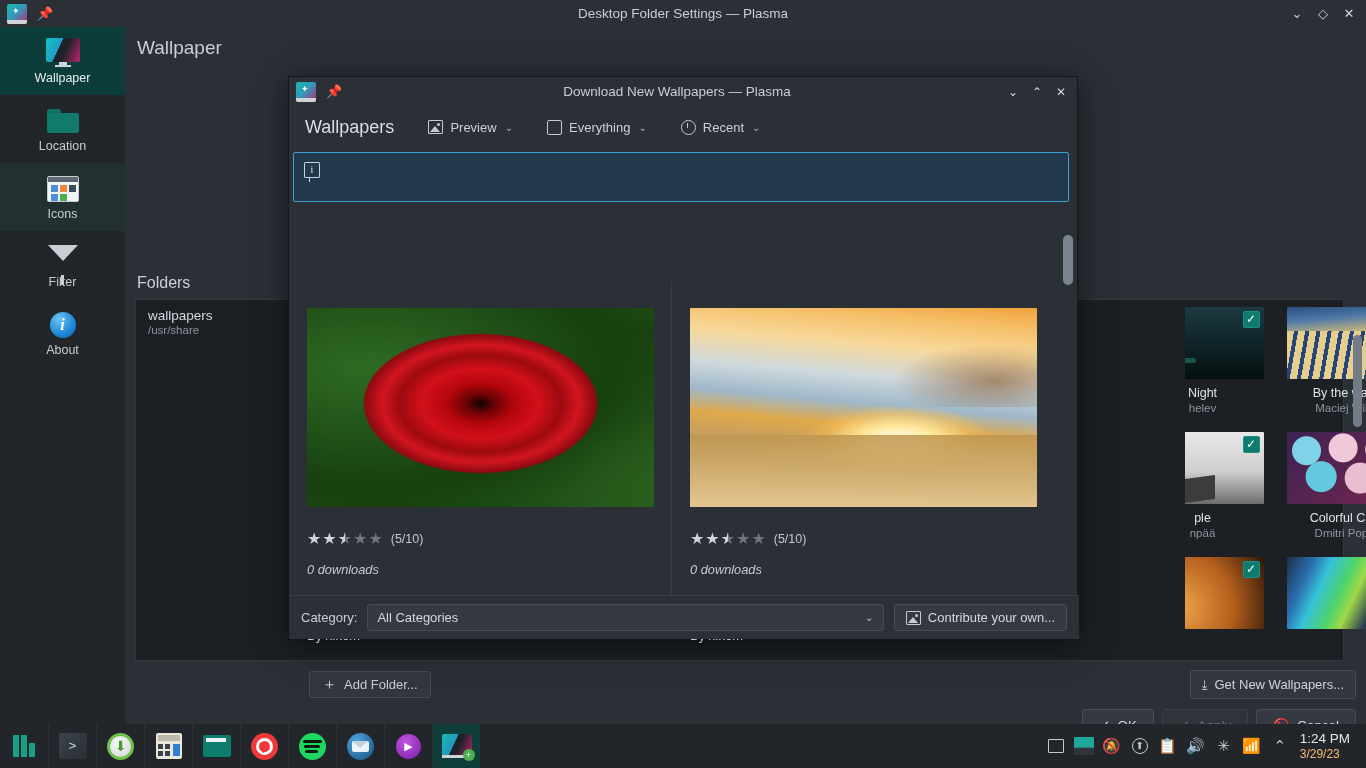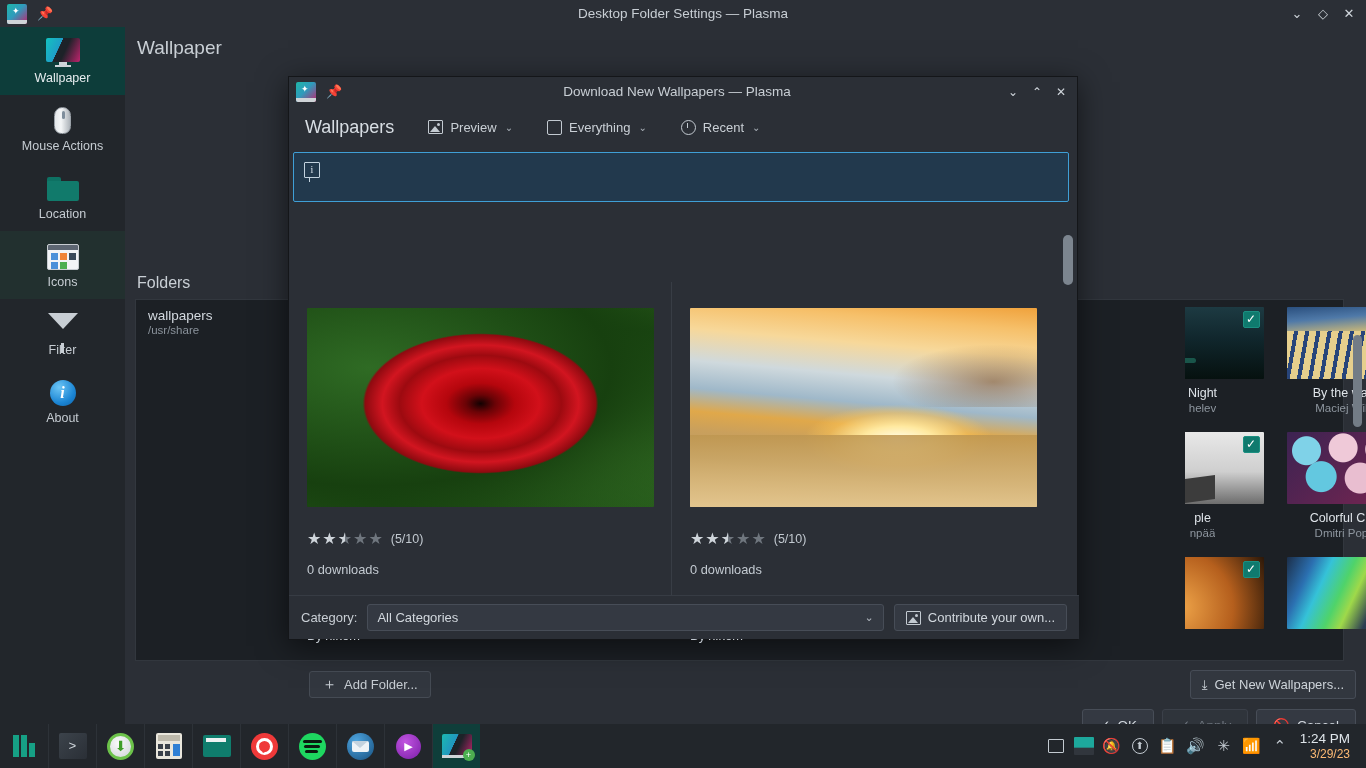--- a/index.html
+++ b/index.html
@@ -127,21 +127,21 @@
   .dlg-body { position:absolute; left:0; top:205px; width:768px; height:315px; display:flex; }
   .entry { width:383px; padding:26px 18px 0; border-right:1px solid #383d45; }
   .entry:last-child { border-right:none; }
   .entry-thumb { width:347px; height:199px; border-radius:1px; overflow:hidden; position:relative; }
   .stars { display:flex; align-items:center; gap:1px; margin-top:24px; }
   .star { font-size:16px; color:#cfd5db; line-height:16px; }
   .star.empty { color:#6f767e; }
   .star.half { position:relative; color:#6f767e; }
   .star.half:after { content:"★"; position:absolute; left:0; top:0; width:50%; overflow:hidden; color:#cfd5db; }
   .rating-num { font-size:12.5px; color:#c2c9d0; margin-left:7px; }
-  .entry-dl { font-size:12.8px; color:#c3cad1; margin-top:15px; }
+  .entry-dl { font-size:12.8px; color:#c3cad1; margin-top:15px;font-style:italic; }
   .entry-name { font-size:13.5px; color:#d6dce2; margin-top:17px; }
   .entry-by { font-size:13px; color:#c3cad1; margin-top:19px; }
   .entry-by i { color:#d6dce2; }
 
   .dlg-scroll { position:absolute; right:4px; top:158px; width:10px; height:355px; }
   .dlg-scroll .thumb { position:absolute; left:0; top:0; width:10px; height:50px; background:#7c858f; border-radius:5px; }
 
   .dlg-footer { position:absolute; left:0; bottom:0; width:790px; height:44px; display:flex; align-items:center;
     padding:0 12px; gap:10px; background:#2b2f36; border-top:1px solid #373c44; }
   .cat-label { font-size:13px; color:#c9cfd5; }
@@ -151,21 +151,21 @@
   .contribute-btn { height:27px; padding:0 11px; display:flex; align-items:center; gap:7px; background:#343942;
     border:1px solid #474d57; border-radius:3px; color:#d2d8de; font-size:13px; }
 
   
   .taskbar { position:absolute; left:0; bottom:0; width:1366px; height:44px; background:#22262b; display:flex; align-items:center; }
   .tb-item { width:48px; height:44px; display:flex; align-items:center; justify-content:center; position:relative; }
   .tb-item.active { background:#0f3e3a; }
   .tb-item.sep { border-left:1px solid #2d3238; }
   .tray { margin-left:auto; display:flex; align-items:center; gap:0; padding-right:6px; }
   .tray-ic { width:28px; height:44px; display:flex; align-items:center; justify-content:center; color:#c3cad1; font-size:15px; }
-  .clock { text-align:right; padding:0 10px 0 6px; line-height:1.18; }
+  .clock { padding:0 10px 0 6px; line-height:1.18; }
   .clock .t { font-size:13.5px; color:#dfe5ea; }
   .clock .d { font-size:12px; color:#fdba74; }
 
   
   .sq-icon { width:15px; height:15px; border:1.6px solid #c3cad1; border-radius:2px; }
   .img-icon { width:15px; height:14px; border:1.4px solid #c3cad1; border-radius:1px; position:relative; overflow:hidden; }
   .img-icon:before { content:""; position:absolute; left:1px; bottom:1px; width:0;height:0;
     border-left:5px solid transparent; border-right:5px solid transparent; border-bottom:6px solid #c3cad1; }
   .img-icon:after { content:""; position:absolute; right:2px; top:2px; width:3px; height:3px; border-radius:50%; background:#c3cad1; }
   .clock-icon { width:15px; height:15px; border:1.5px solid #c3cad1; border-radius:50%; position:relative; }
@@ -193,26 +193,20 @@
     </div>
 
     <div class="sidebar">
       <div class="side-item sel">
         <div class="side-icon">
           <div class="ic-monitor"></div>
             <div class="ic-monitor-stand"></div>
             <div class="ic-monitor-foot"></div>
         </div>
         <div class="side-label">Wallpaper</div>
-      </div>
-      <div class="side-item">
-        <div class="side-icon">
-            <div class="ic-mouse"></div>
-          </div>
-        <div class="side-label">Mouse Actions</div>
       </div>
       <div class="side-item">
         <div class="side-icon">
           <div class="ic-folder">
               <div class="f-tab"></div>
               <div class="f-body"></div>
             </div>
         </div>
         <div class="side-label">Location</div>
       </div>

